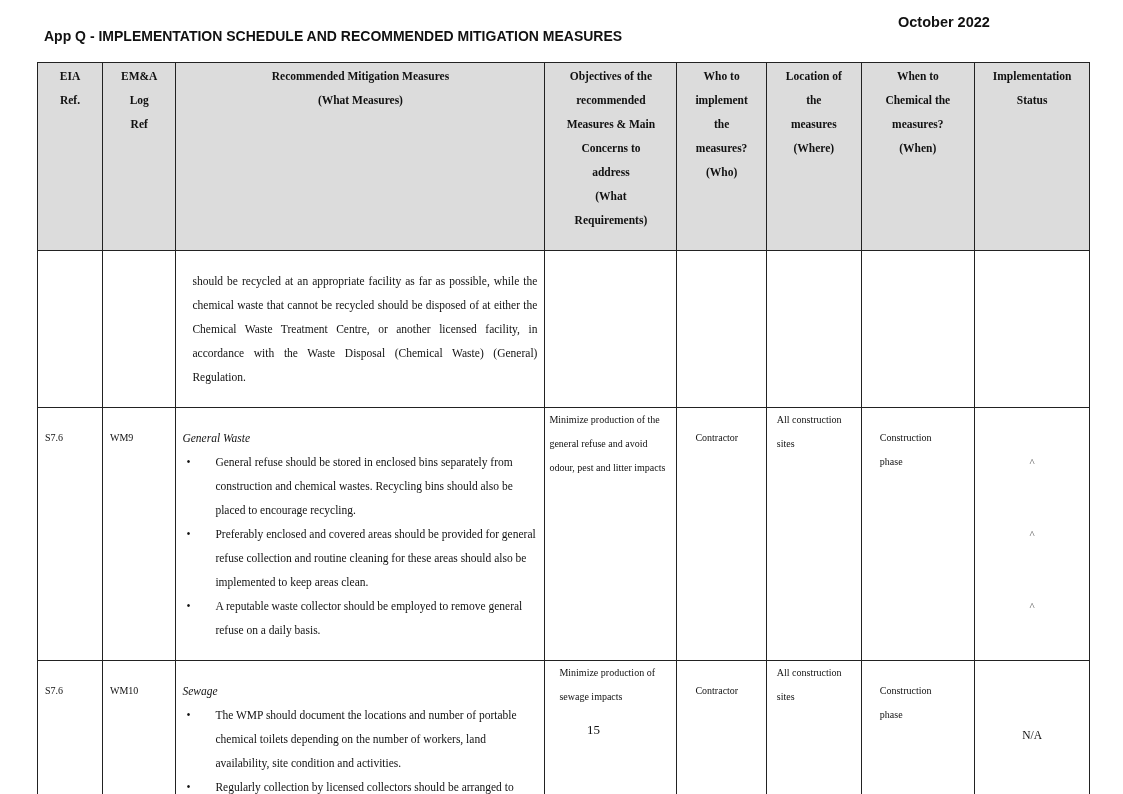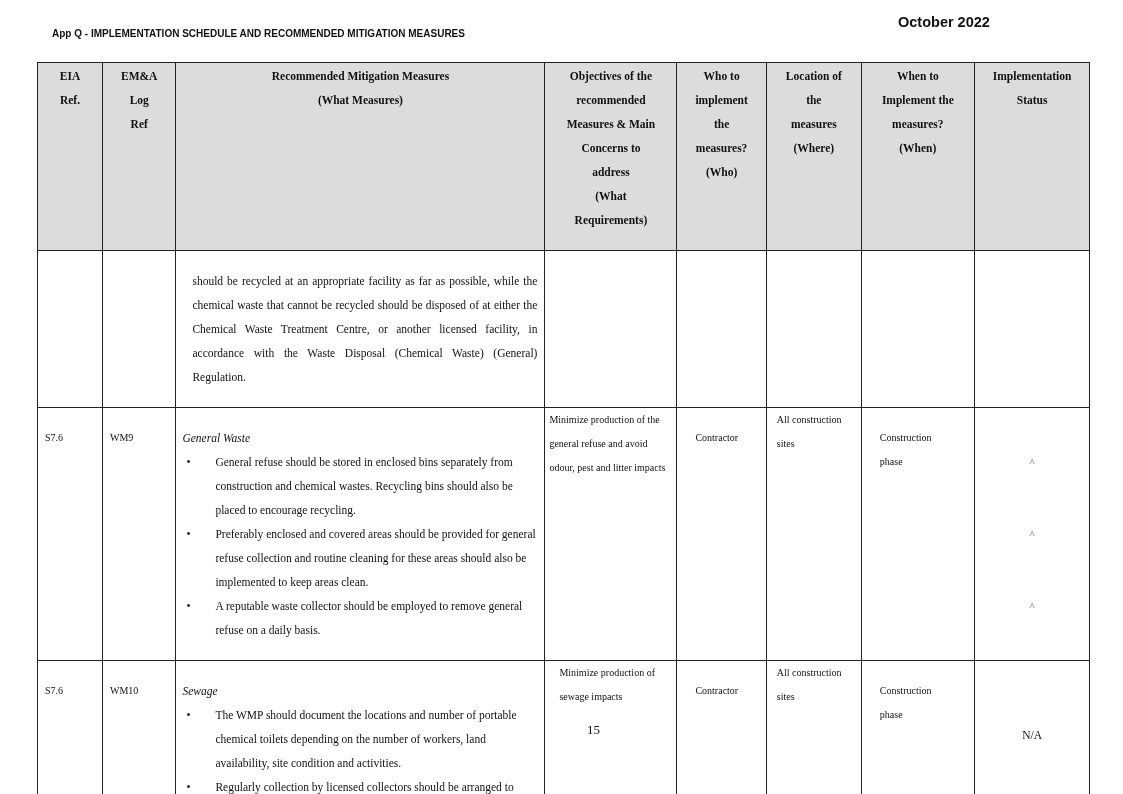--- a/index.html
+++ b/index.html
@@ -1,19 +1,19 @@
 <!DOCTYPE html>
 <html><head>
 <meta charset="utf-8">
 <style>
   html, body { margin:0; padding:0; background:#ffffff; }
   body { width:1123px; height:794px; position:relative; overflow:hidden; }
   .page-header-title {
-    position:absolute; left:52px; top:28px;
-    font-family:"Liberation Sans", sans-serif; font-weight:bold; font-size:10px; color:#111;
+    position:absolute; left:44px; top:28px;
+    font-family:"Liberation Sans", sans-serif; font-weight:bold; font-size:14px; color:#111;
   }
   .page-header-date {
     position:absolute; left:898px; top:14px;
     font-family:"Liberation Sans", sans-serif; font-weight:bold; font-size:14.5px; color:#111;
   }
   table.schedule {
     position:absolute; left:37px; top:62px;
     border-collapse:collapse; table-layout:fixed;
     font-family:"Liberation Serif", serif; color:#111;
   }
@@ -85,21 +85,21 @@
           <div>measures?</div>
           <div>(Who)</div>
         </th>
       <th>
           <div>Location of the</div>
           <div>measures</div>
           <div>(Where)</div>
         </th>
       <th>
           <div>When to</div>
-          <div>Implement the</div>
+          <div>Chemical the</div>
           <div>measures?</div>
           <div>(When)</div>
         </th>
       <th>
           <div>Implementation</div>
           <div>Status</div>
         </th>
     </tr>
   </thead>
   <tbody>

